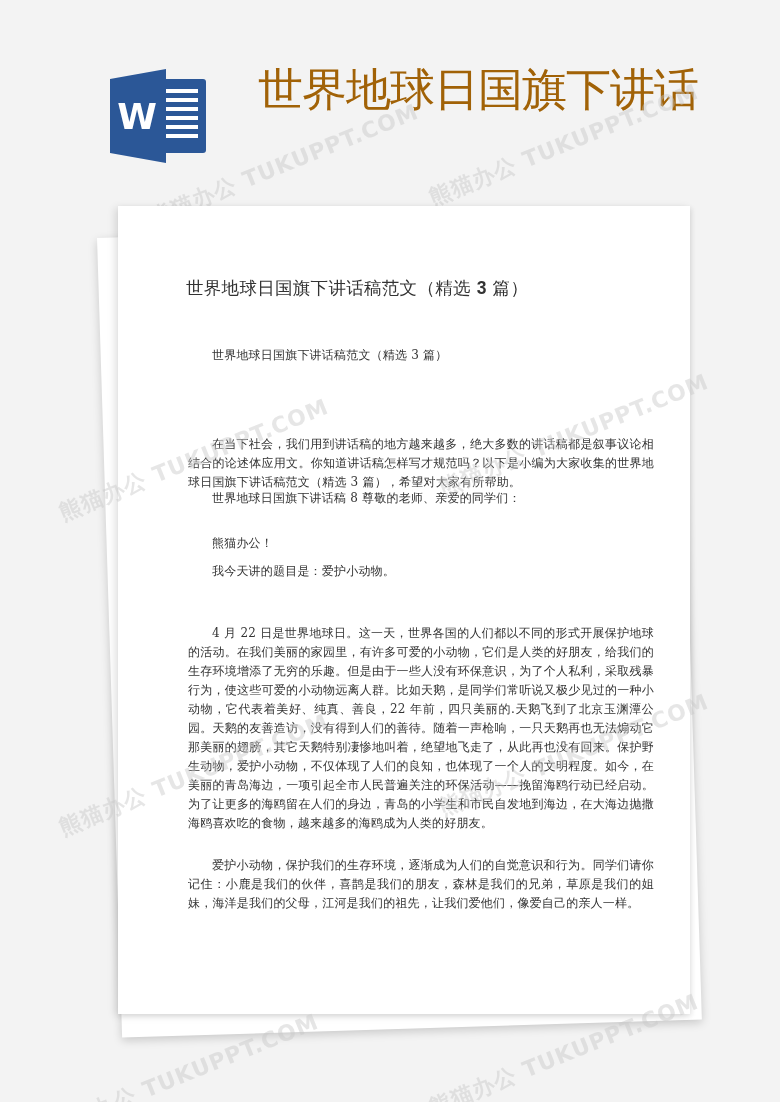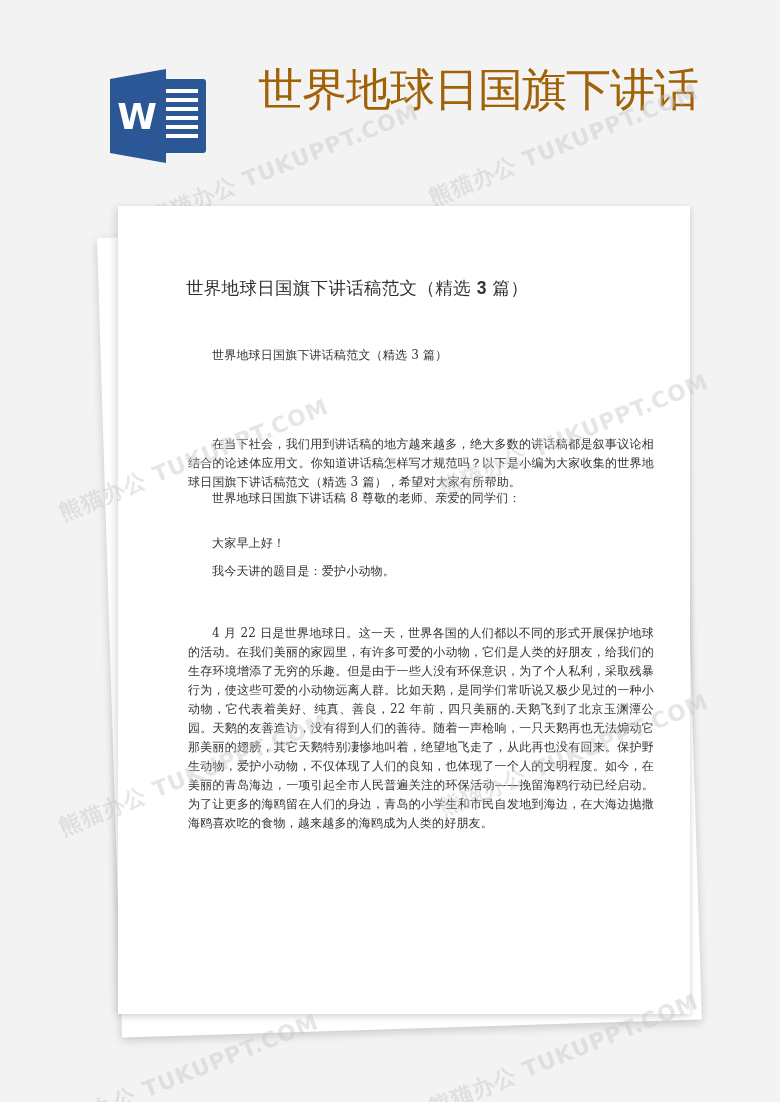--- a/index.html
+++ b/index.html
@@ -84,26 +84,27 @@
   <div class="doc-title">
     <span>世界地球日国旗下讲话稿范文（精选</span>&nbsp;<span class="num">3</span>&nbsp;<span>篇）</span>
   </div>
 
   <div class="body-text p-line" style="top:140px;">世界地球日国旗下讲话稿范文（精选 3 篇）</div>
 
   <div class="body-text p-indent" style="top:185px;margin-top:44px;">在当下社会，我们用到讲话稿的地方越来越多，绝大多数的讲话稿都是叙事议论相结合的论述体应用文。你知道讲话稿怎样写才规范吗？以下是小编为大家收集的世界地球日国旗下讲话稿范文（精选 3 篇），希望对大家有所帮助。</div>
 
   <div class="body-text p-line" style="top:283px;">世界地球日国旗下讲话稿 8 尊敬的老师、亲爱的同学们：</div>
 
-  <div class="body-text p-line" style="top:328px;">大家早上好！</div>
+  <div class="body-text p-line" style="top:328px;">熊猫办公！</div>
 
   <div class="body-text p-line" style="top:356px;">我今天讲的题目是：爱护小动物。</div>
 
   <div class="body-text p-indent" style="top:418px;">4 月 22 日是世界地球日。这一天，世界各国的人们都以不同的形式开展保护地球的活动。在我们美丽的家园里，有许多可爱的小动物，它们是人类的好朋友，给我们的生存环境增添了无穷的乐趣。但是由于一些人没有环保意识，为了个人私利，采取残暴行为，使这些可爱的小动物远离人群。比如天鹅，是同学们常听说又极少见过的一种小动物，它代表着美好、纯真、善良，22 年前，四只美丽的.天鹅飞到了北京玉渊潭公园。天鹅的友善造访，没有得到人们的善待。随着一声枪响，一只天鹅再也无法煽动它那美丽的翅膀，其它天鹅特别凄惨地叫着，绝望地飞走了，从此再也没有回来。保护野生动物，爱护小动物，不仅体现了人们的良知，也体现了一个人的文明程度。如今，在美丽的青岛海边，一项引起全市人民普遍关注的环保活动——挽留海鸥行动已经启动。为了让更多的海鸥留在人们的身边，青岛的小学生和市民自发地到海边，在大海边抛撒海鸥喜欢吃的食物，越来越多的海鸥成为人类的好朋友。</div>
 
+  <div class="body-text p-indent" style="top:650px;">爱护小动物，保护我们的生存环境，逐渐成为人们的自觉意识和行为。同学们请你记住：小鹿是我们的伙伴，喜鹊是我们的朋友，森林是我们的兄弟，草原是我们的姐妹，海洋是我们的父母，江河是我们的祖先，让我们爱他们，像爱自己的亲人一样。</div>
 </div>
 
 <div class="watermark" style="left:50px; top:445px;">熊猫办公 TUKUPPT.COM</div>
 <div class="watermark" style="left:430px; top:420px;">熊猫办公 TUKUPPT.COM</div>
 <div class="watermark" style="left:50px; top:760px;">熊猫办公 TUKUPPT.COM</div>
 <div class="watermark" style="left:430px; top:740px;">熊猫办公 TUKUPPT.COM</div>
 <div class="watermark" style="left:40px; top:1060px;">熊猫办公 TUKUPPT.COM</div>
 <div class="watermark" style="left:420px; top:1040px;">熊猫办公 TUKUPPT.COM</div>
 
 </body></html>

